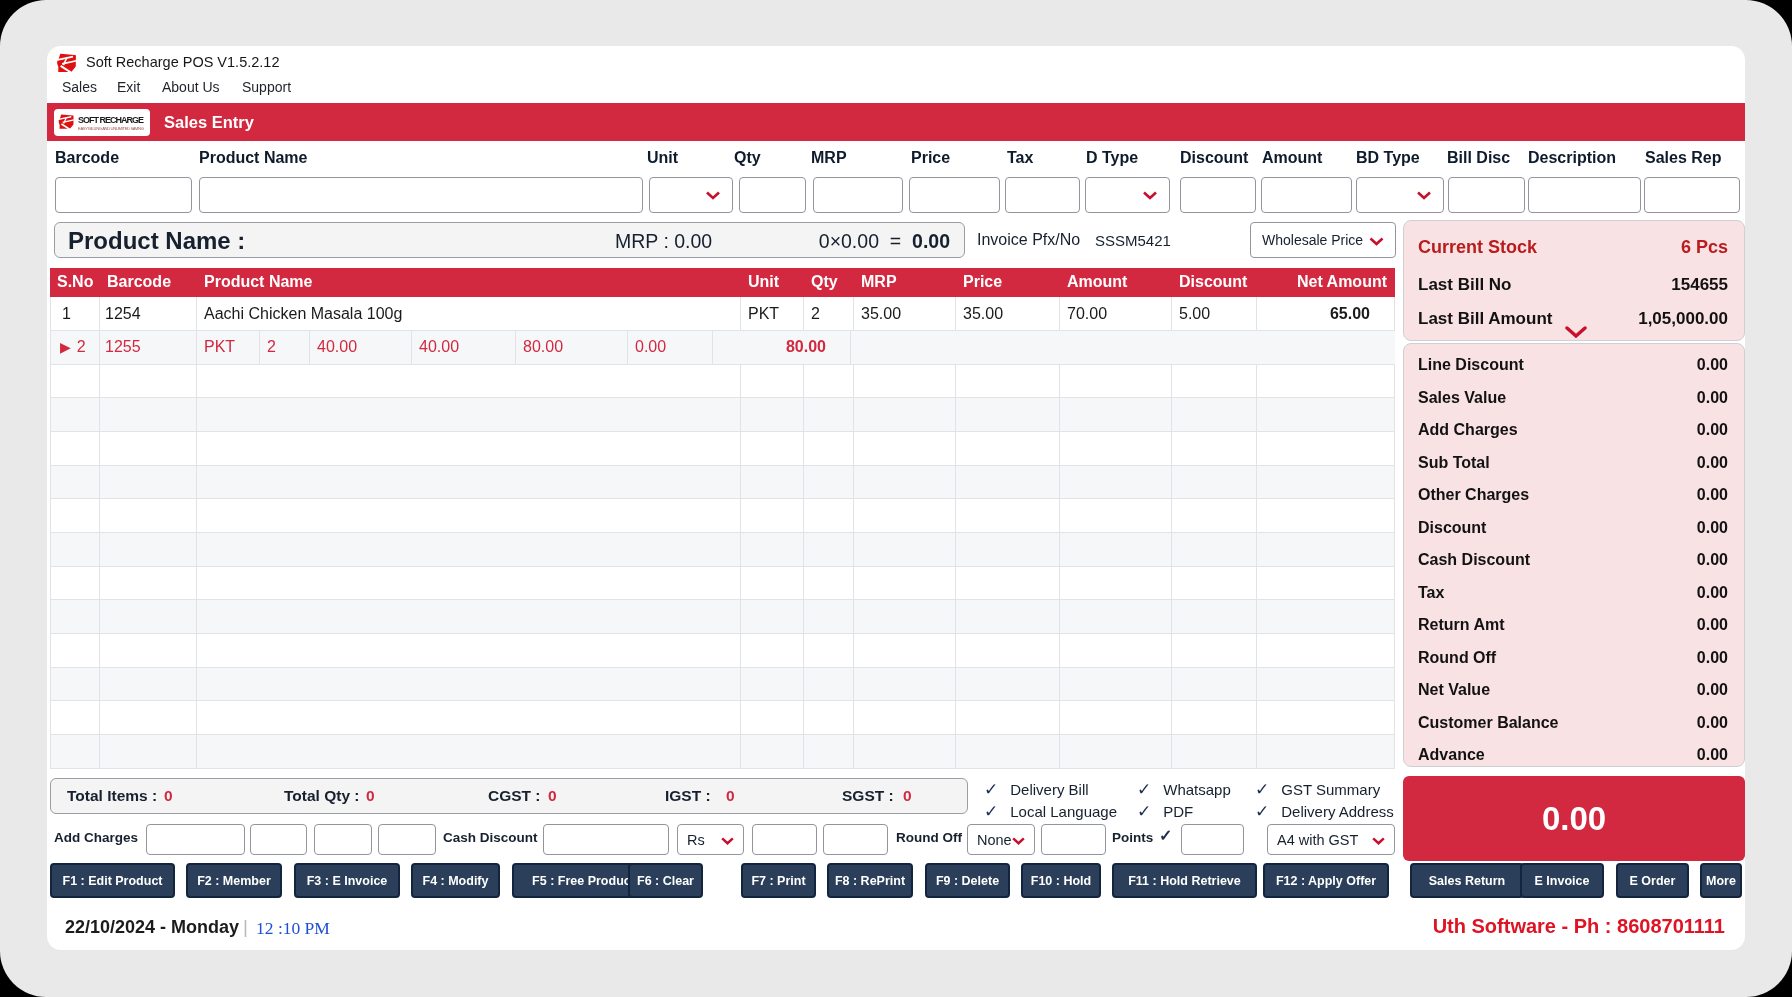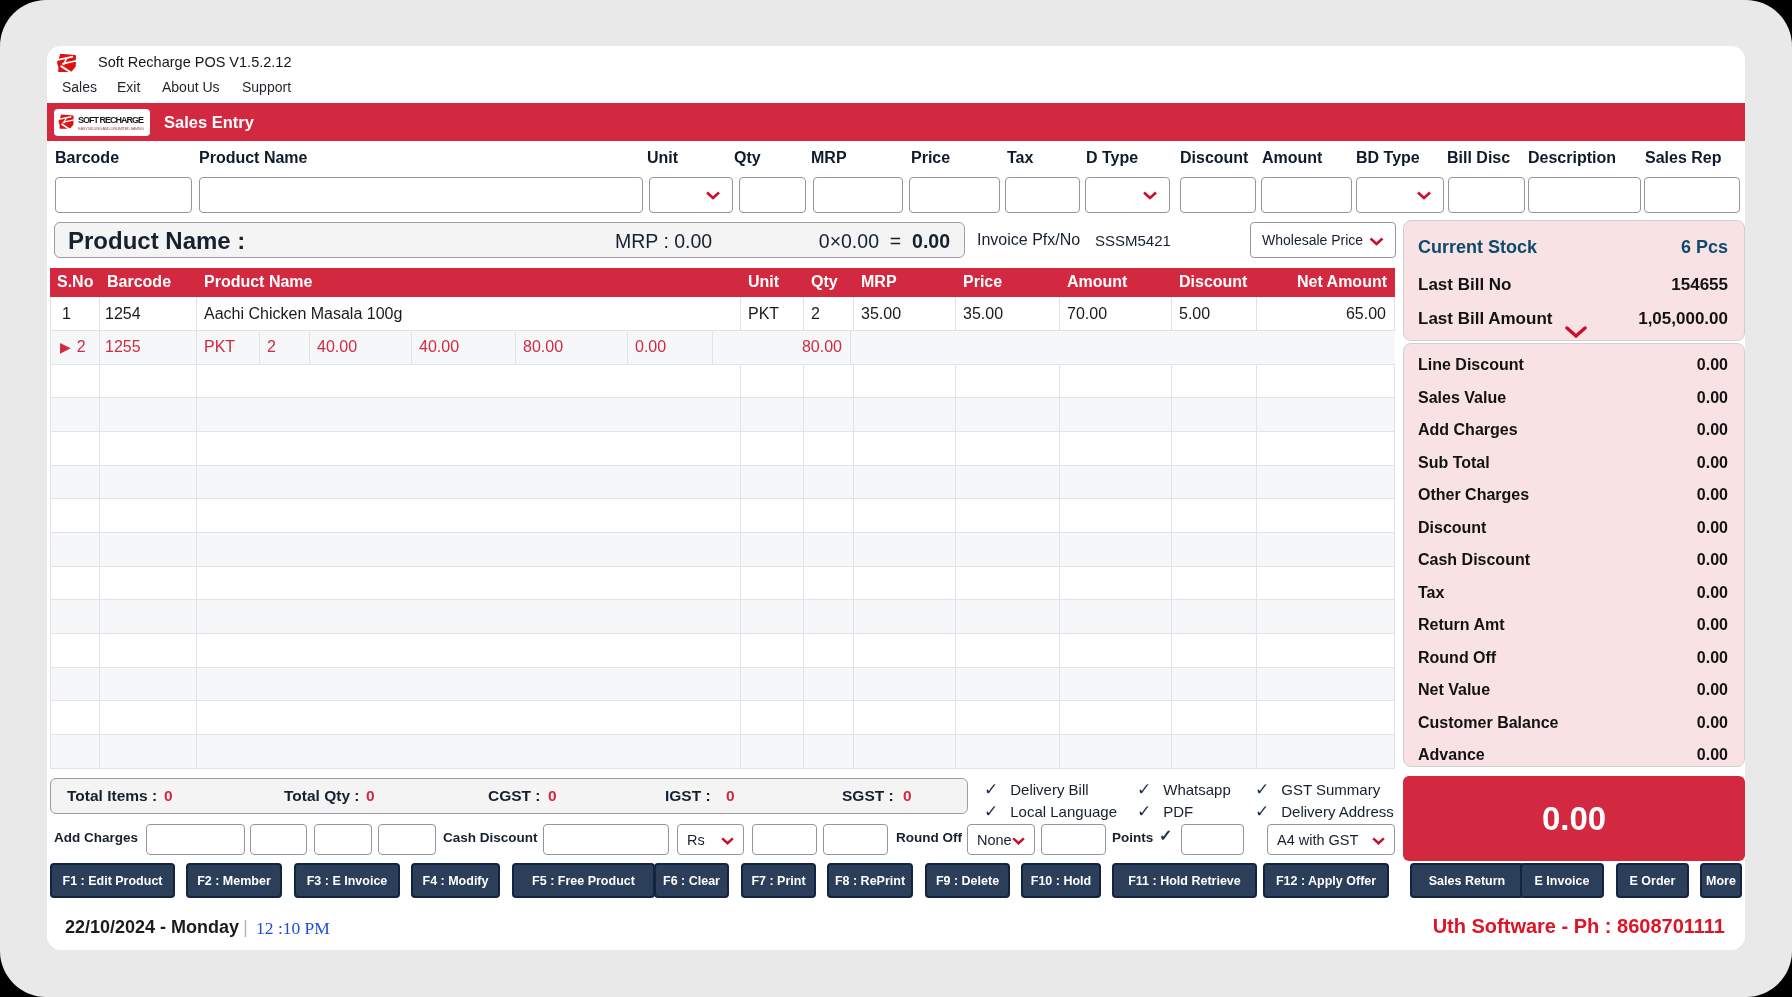--- a/index.html
+++ b/index.html
@@ -3,21 +3,21 @@
 <meta charset="utf-8">
 <style>
 * { margin:0; padding:0; box-sizing:border-box; }
 html,body { width:1792px; height:997px; background:#000; overflow:hidden; }
 body { font-family:"Liberation Sans", sans-serif; }
 #canvas { position:absolute; left:0; top:0; width:1792px; height:997px; background:#e9e9e9; border-radius:46px; }
 #win { position:absolute; left:47px; top:46px; width:1698px; height:904px; background:#fff; border-radius:14px; }
 .abs { position:absolute; }
 
 
-#title { left:51px; top:8px; font-size:14.5px; font-weight:500; color:#171717; }
+#title { left:39px; top:8px; font-size:14.5px; font-weight:500; color:#171717; }
 .menu { top:33px; font-size:14px; color:#1f2329; }
 
 
 #banner { left:0; top:57px; width:1698px; height:38px; background:#d22940; }
 #badge { position:absolute; left:7px; top:5.5px; width:96px; height:27px; background:#fff; border-radius:4px; }
 #salesentry { position:absolute; left:117px; top:0; line-height:38px; font-size:16.5px; font-weight:bold; color:#fff; }
 
 
 .flabel { top:103px; font-size:16px; font-weight:bold; color:#0e1b2c; }
 .inp { top:131px; height:36px; background:#fff; border:1.5px solid #92959c; border-radius:4px; }
@@ -34,21 +34,21 @@
 #wholesale svg { position:absolute; right:10px; top:14px; }
 
 
 #tbl { left:3px; top:221.7px; width:1345px; }
 #thead { display:flex; height:29.6px; background:#d22940; color:#fff; font-size:16px; font-weight:bold; align-items:center; }
 #thead > div { padding-left:7px; overflow:hidden; white-space:nowrap; }
 .trow { display:flex; height:33.68px; border-bottom:1px solid #e2e3e6; font-size:16px; color:#1a1a1a; align-items:center; background:#fff; }
 .trow.alt { background:#f6f7f8; }
 .trow > div { padding-left:7px; height:100%; border-right:1px solid #e2e3e6; display:flex; align-items:center; overflow:hidden; white-space:nowrap; }
 .trow > div:first-child { border-left:1px solid #e2e3e6; }
-.c0{width:50px;} .c1{width:97px;} .trow .c1, .trow .c0 { padding-left:5px; } .c2{width:544px;} .c3{width:63px;} .c4{width:50px;} .c5{width:102px;} .c6{width:104px;} .c7{width:112px;} .c8{width:85px;} .c9{width:138px; justify-content:flex-end; padding-right:8px; font-weight:normal;}
+.c0{width:50px;} .c1{width:97px;} .trow .c1, .trow .c0 { padding-left:5px; } .c2{width:544px;} .c3{width:63px;} .c4{width:50px;} .c5{width:102px;} .c6{width:104px;} .c7{width:112px;} .c8{width:85px;} .c9{width:138px; justify-content:flex-end; padding-right:24px; font-weight:bold;}
 #thead .c9 { padding-right:8px; text-align:right; justify-content:flex-end; display:flex; font-weight:bold; }
 .red { color:#d22940; }
 
 
 .pinkbox { left:1356px; width:342px; background:#f9e2e4; border:1px solid #cfd0d3; border-radius:8px; }
 #pb1 { top:174px; height:121px; }
 #pb1 .r { position:absolute; left:14px; right:16px; display:flex; justify-content:space-between; font-weight:bold; }
 #pb2 { top:297px; height:424px; padding-top:5px; }
 #pb2 .r { display:flex; justify-content:space-between; height:32.5px; align-items:center; padding:0 16px 0 14px; font-size:16px; font-weight:bold; color:#121212; }
 
@@ -350,21 +350,21 @@
           <div class="c4"></div>
           <div class="c5"></div>
           <div class="c6"></div>
           <div class="c7"></div>
           <div class="c8"></div>
           <div class="c9"></div>
         </div>
   </div>
 
   <div class="abs pinkbox" id="pb1">
-    <div class="r" style="top:16px;font-size:18px;color:#0c4a6e">
+    <div class="r" style="top:16px;font-size:18px;color:#b91c1c">
           <span>Current Stock</span>
           <span>6 Pcs</span>
         </div>
     <div class="r" style="top:54px;font-size:17px;color:#121212">
           <span>Last Bill No</span>
           <span>154655</span>
         </div>
     <div class="r" style="top:88px;font-size:17px;color:#121212">
           <span>Last Bill Amount</span>
           <span>1,05,000.00</span>
@@ -472,21 +472,21 @@
           <polyline points="2,1.5 8,7 14,1.5" stroke="#c8102e" stroke-width="2.8" fill="none"></polyline>
         </svg></div>
 
   <div class="abs" id="bigtotal">0.00</div>
 
   <div class="abs btn" style="left:3px;width:125px">F1 : Edit Product</div>
   <div class="abs btn" style="left:139px;width:96px">F2 : Member</div>
   <div class="abs btn" style="left:247px;width:106px">F3 : E Invoice</div>
   <div class="abs btn" style="left:364px;width:89px">F4 : Modify</div>
   <div class="abs btn" style="left:465px;width:143px">F5 : Free Product</div>
-  <div class="abs btn" style="left:607px;width:75px">F6 : Clear</div>
+  <div class="abs btn" style="left:581px;width:75px">F6 : Clear</div>
   <div class="abs btn" style="left:694px;width:75px">F7 : Print</div>
   <div class="abs btn" style="left:780px;width:86px">F8 : RePrint</div>
   <div class="abs btn" style="left:878px;width:85px">F9 : Delete</div>
   <div class="abs btn" style="left:974px;width:80px">F10 : Hold</div>
   <div class="abs btn" style="left:1065px;width:145px">F11 : Hold Retrieve</div>
   <div class="abs btn" style="left:1216px;width:126px">F12 : Apply Offer</div>
   <div class="abs btn" style="left:1363px;width:114px">Sales Return</div>
   <div class="abs btn" style="left:1473px;width:84px">E Invoice</div>
   <div class="abs btn" style="left:1569px;width:73px">E Order</div>
   <div class="abs btn" style="left:1653px;width:42px">More</div>

